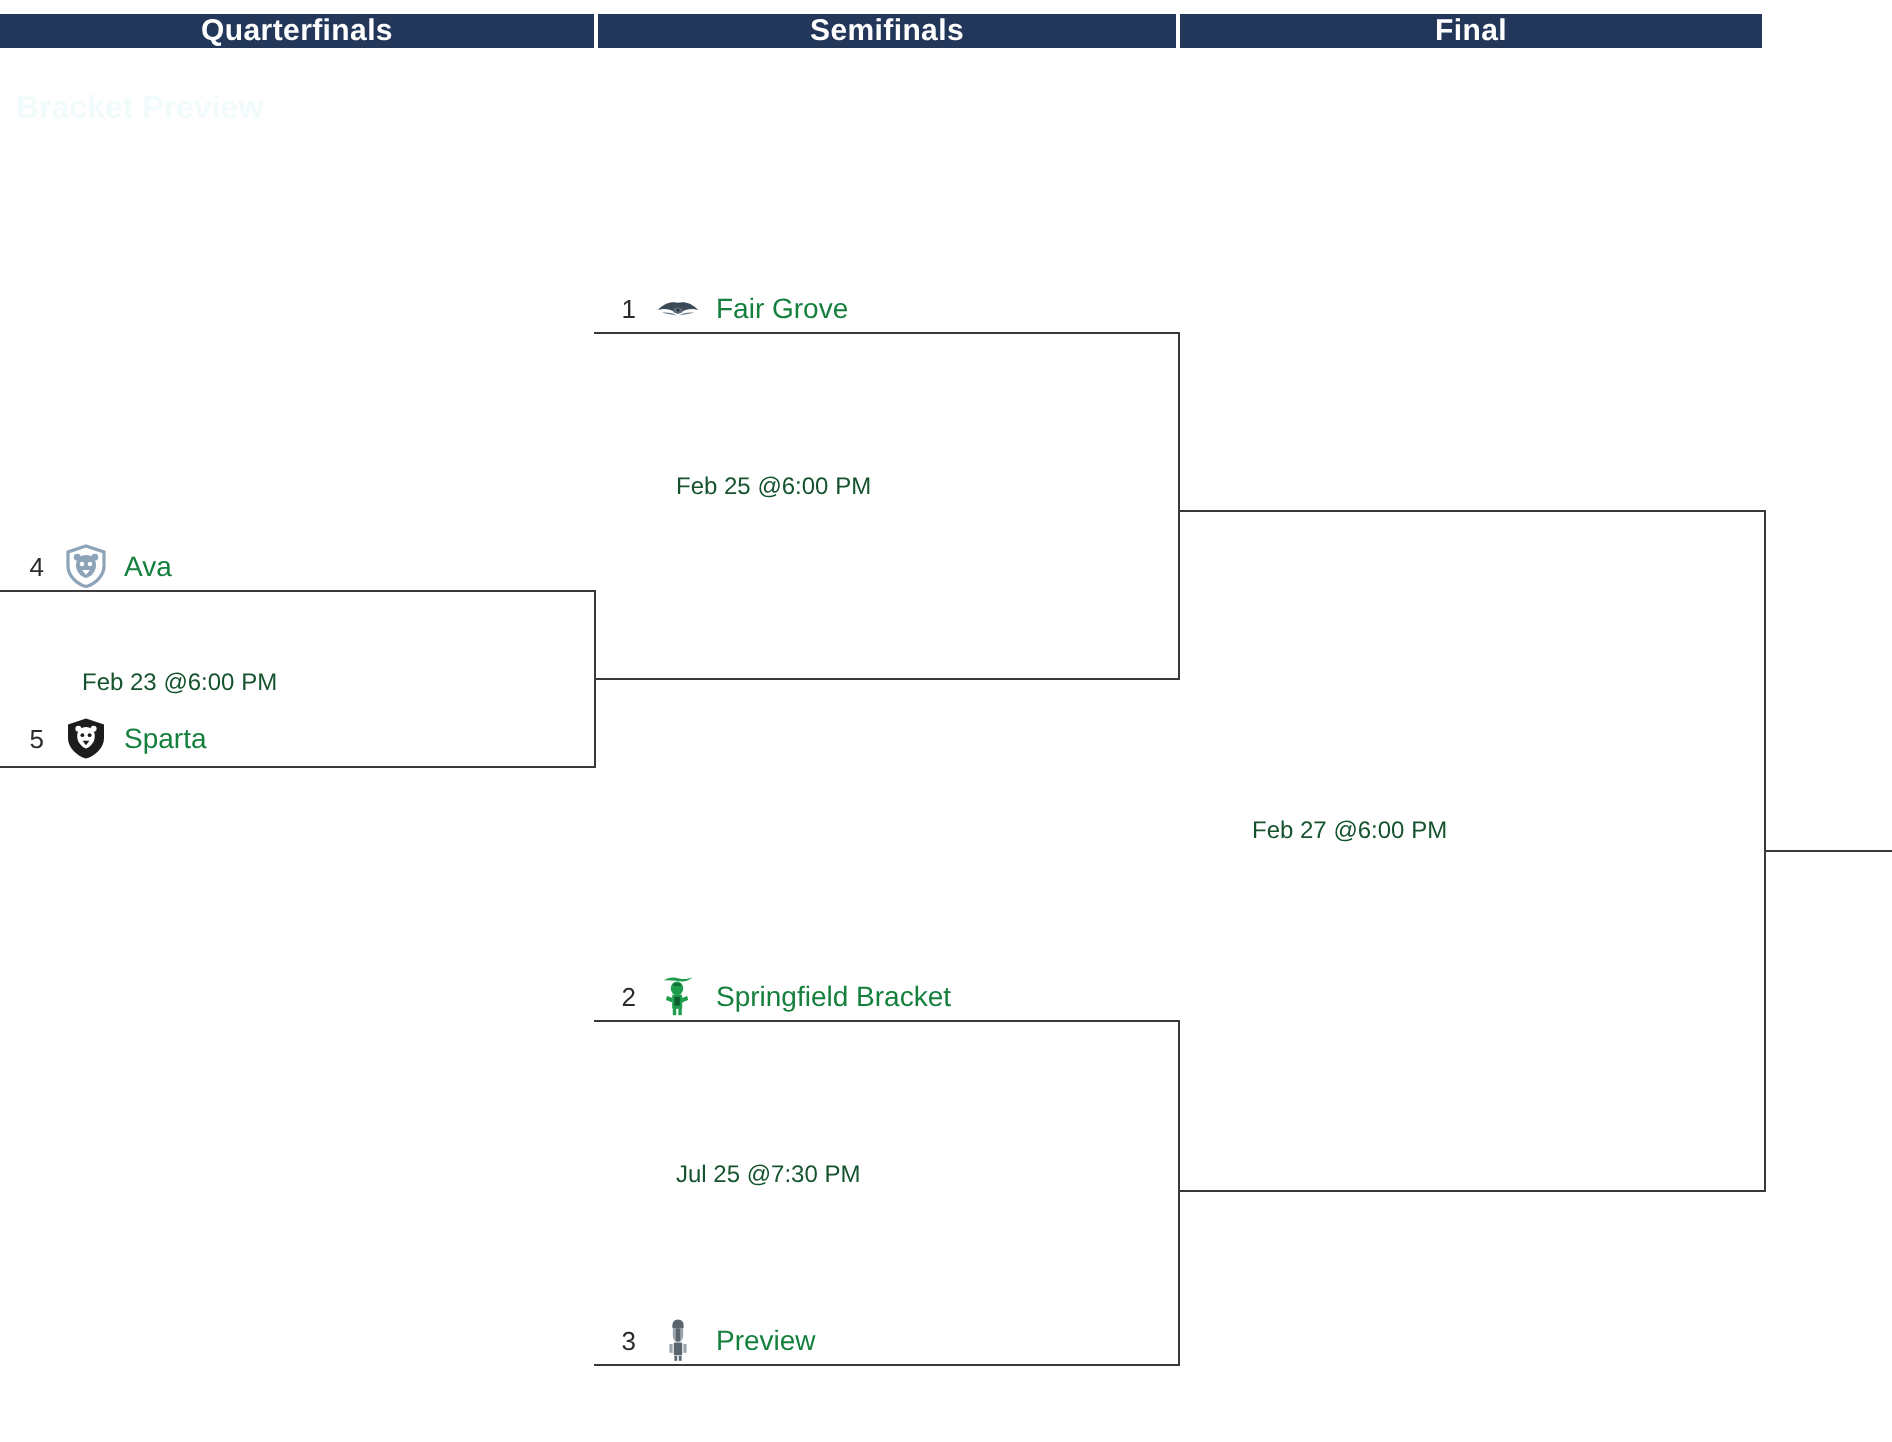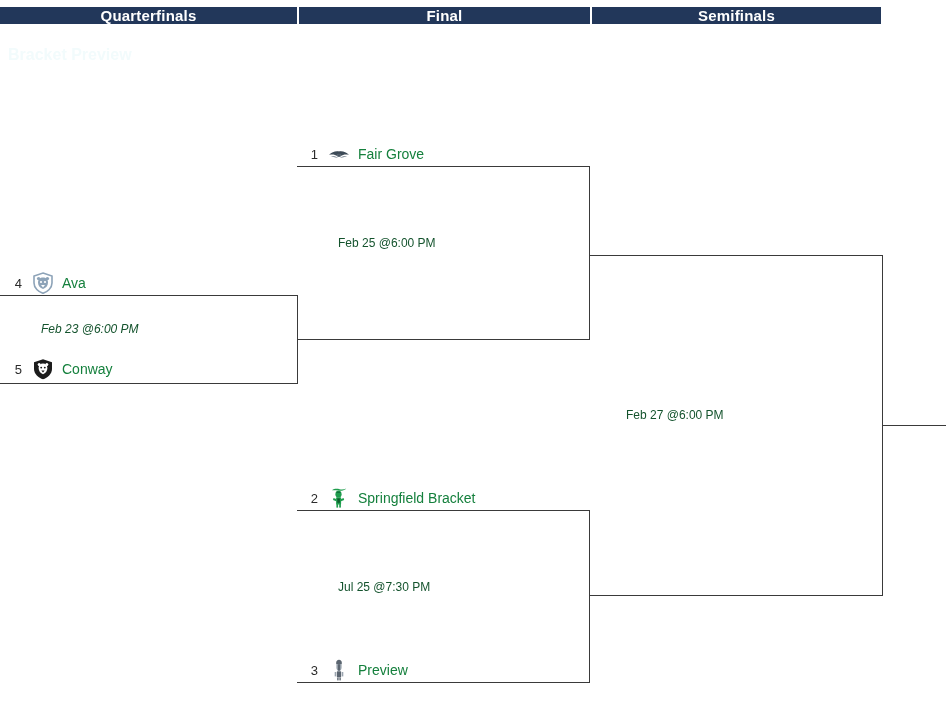--- a/index.html
+++ b/index.html
@@ -99,22 +99,22 @@
     font-size: 12px;
     color: #14532d;
     white-space: nowrap;
   }
 </style>
 </head>
 <body>
 
 <div class="round-header">
   <div class="round-cell qf">Quarterfinals</div>
+  <div class="round-cell sf">Semifinals</div>
   <div class="round-cell fin">Final</div>
-  <div class="round-cell sf">Semifinals</div>
   <div class="round-cell blank"></div>
 </div>
 
 <div class="watermark">Bracket Preview</div>
 
 <div class="team" style="left:4px; top:270px;">
   <span class="seed">4</span>
   <span class="logo">
     <svg width="22" height="22" viewBox="0 0 22 22">
       <path d="M11 1 L20 4 L20 11 C20 16 15.5 20 11 21.3 C6.5 20 2 16 2 11 L2 4 Z" fill="#ffffff" stroke="#8da3b8" stroke-width="1.6"></path>
@@ -135,29 +135,29 @@
     <svg width="22" height="22" viewBox="0 0 22 22">
       <path d="M11 1.2 L20 4.2 L20 11 C20 16 15.5 20 11 21.3 C6.5 20 2 16 2 11 L2 4.2 Z" fill="#1c1c1c"></path>
       <path d="M11 5.5 C13.6 5.5 15.4 7.3 15.4 10 C15.4 13 13.4 15.4 11 16.2 C8.6 15.4 6.6 13 6.6 10 C6.6 7.3 8.4 5.5 11 5.5 Z" fill="#ffffff"></path>
       <circle cx="9.2" cy="9.6" r="0.95" fill="#1c1c1c"></circle>
       <circle cx="12.8" cy="9.6" r="0.95" fill="#1c1c1c"></circle>
       <path d="M9.3 12.4 L12.7 12.4 L11 14.6 Z" fill="#1c1c1c"></path>
       <circle cx="7.2" cy="6.4" r="1.5" fill="#ffffff"></circle>
       <circle cx="14.8" cy="6.4" r="1.5" fill="#ffffff"></circle>
     </svg>
   </span>
-  <span class="team-name">Conway</span>
+  <span class="team-name">Sparta</span>
 </div>
 
 <div class="ln h" style="left:0px;   top:295px; width:298px;"></div>
 <div class="ln h" style="left:0px;   top:383px; width:298px;"></div>
 <div class="ln v" style="left:297px; top:295px; height:89px;"></div>
 <div class="ln h" style="left:297px; top:339px; width:2px;"></div>
 
-<div class="game-date" style="left:41px; top:322px;font-style:italic;">Feb 23 @6:00 PM</div>
+<div class="game-date" style="left:41px; top:334px;">Feb 23 @6:00 PM</div>
 
 <div class="team" style="left:300px; top:141px;">
   <span class="seed">1</span>
   <span class="logo">
     <svg width="24" height="16" viewBox="0 0 24 16">
       <path d="M2 9 C5 5.5 9 4.6 12 5.4 C15 4.6 19 5.5 22 9 C19 8 16 8.6 13.6 10 L12 11 L10.4 10 C8 8.6 5 8 2 9 Z" fill="#3d4a57"></path>
       <path d="M9.6 6.4 C10.6 5.2 13.4 5.2 14.4 6.4 C13.6 5.4 10.4 5.4 9.6 6.4 Z" fill="#2b333c"></path>
       <ellipse cx="12" cy="9.3" rx="2.4" ry="1.5" fill="#5d6a77"></ellipse>
       <circle cx="12" cy="9.1" r="0.7" fill="#2b333c"></circle>
       <path d="M4 10.4 C7 10 9.6 10.6 11.4 11.8 C9 11.2 6.4 11 4 10.4 Z" fill="#6e7b88"></path>

